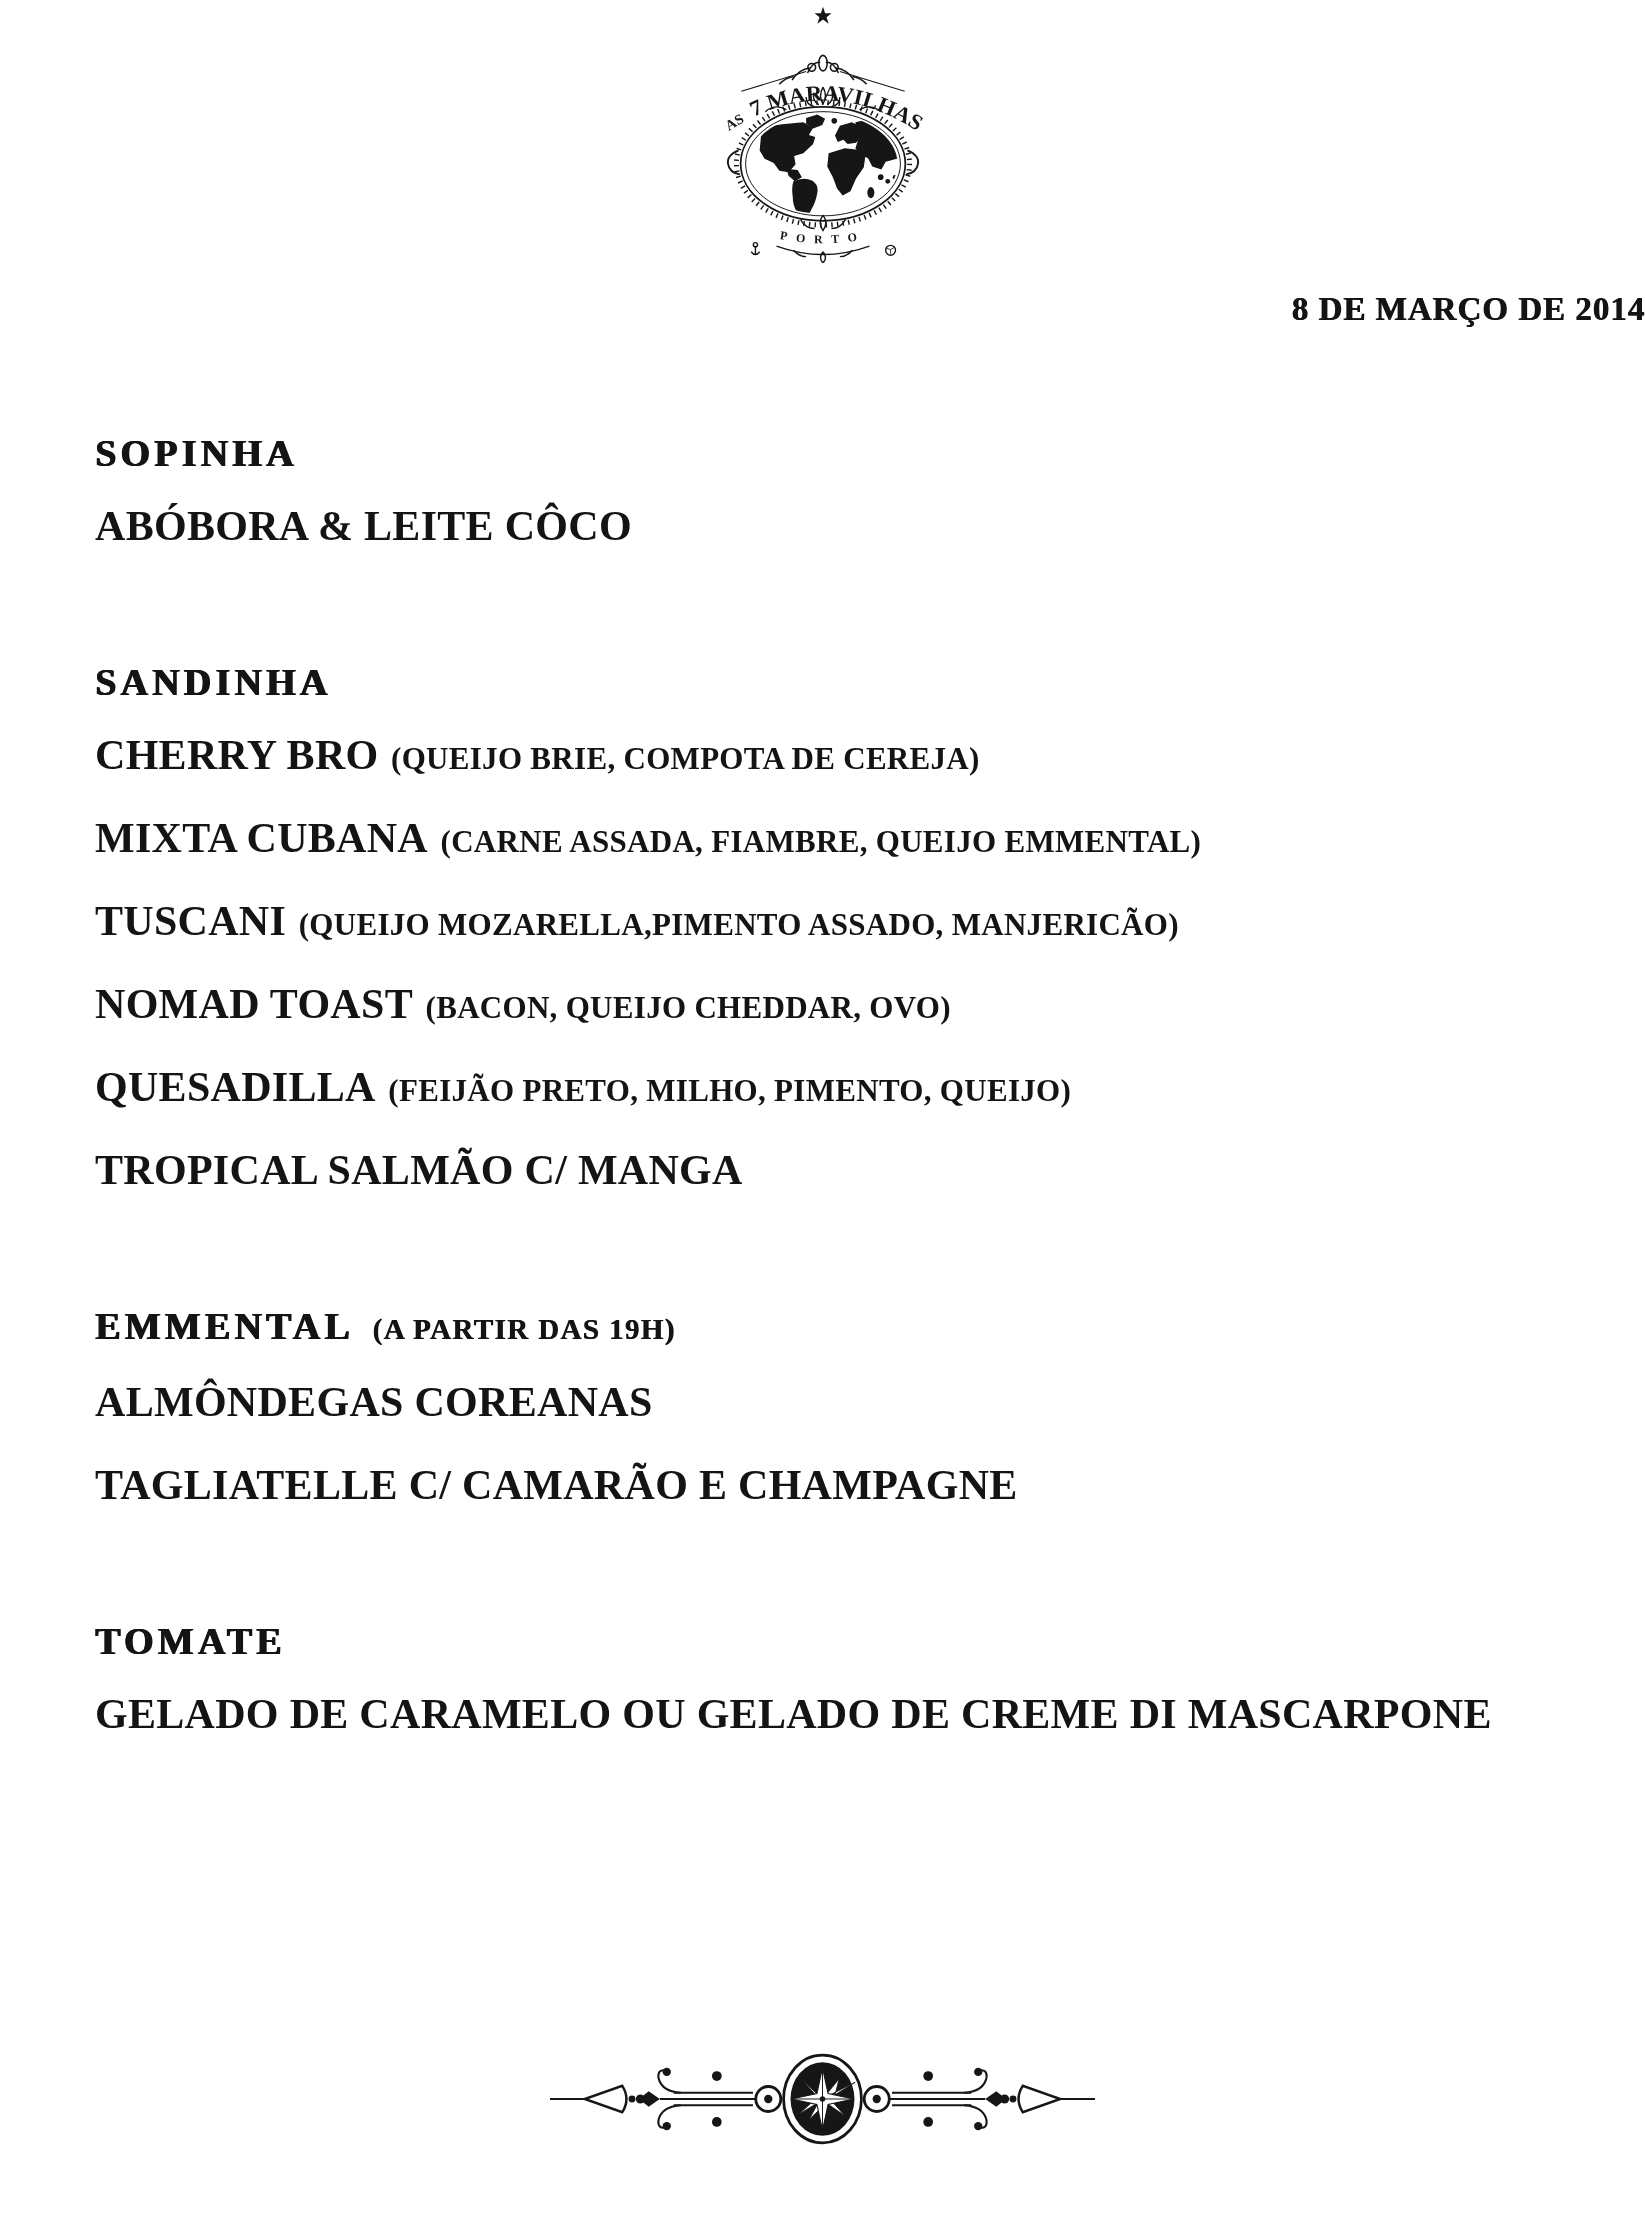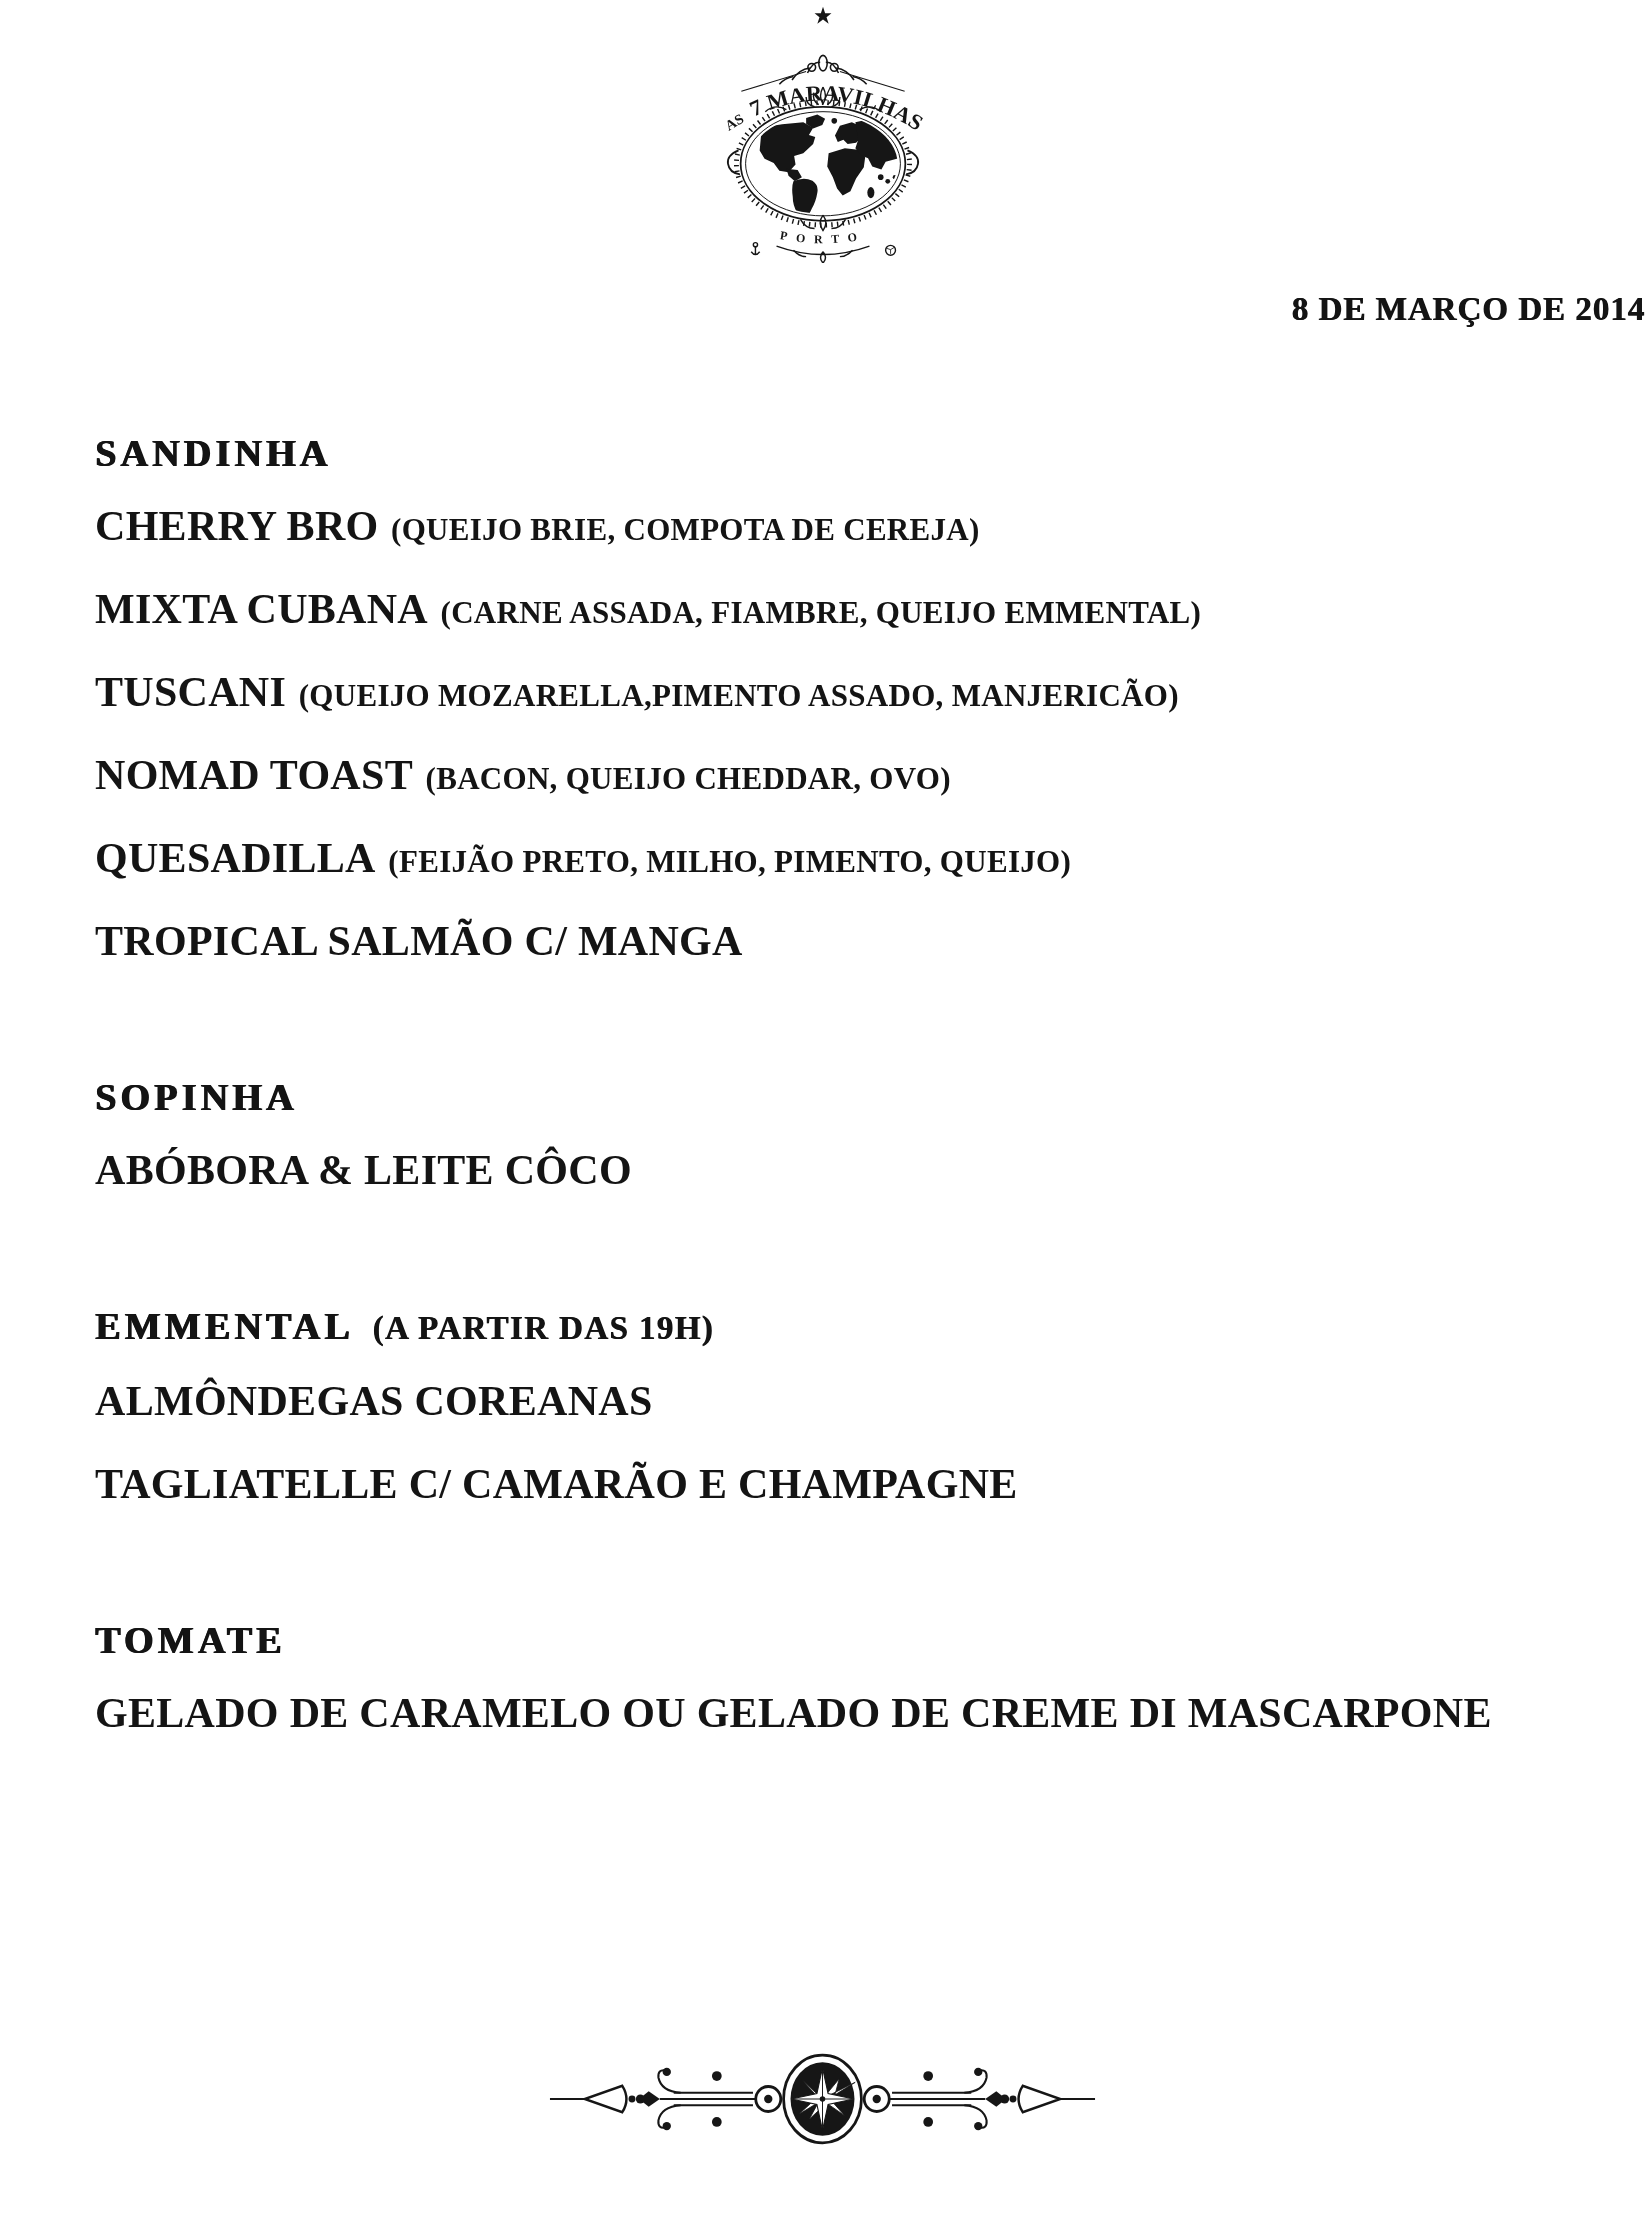--- a/index.html
+++ b/index.html
@@ -35,21 +35,21 @@
   }
   .section + .section { margin-top: 73px; }
   .line { line-height: 73px; white-space: nowrap; }
   .stitle {
     font-size: 38px;
     font-weight: bold;
     letter-spacing: 4.2px;
     text-shadow: 1px 0 0 #141414, -0.3px 0 0 #141414;
   }
   .stitle .suffix {
-    font-size: 33px;
+    font-size: 29px;
     letter-spacing: 1.4px;
     margin-left: 7px;
     text-shadow: 0.7px 0 0 #141414;
   }
   .item-name {
     font-size: 42px;
     font-weight: bold;
     letter-spacing: 0.3px;
   }
   .item-desc {
@@ -186,20 +186,29 @@
       </g>
     </svg>
   </div>
 
   <div class="date">8 DE MARÇO DE 2014</div>
 
   <div class="menu">
 
     <section class="section">
       <div class="line stitle">
+        <span>SOPINHA</span>
+      </div>
+      <div class="line">
+        <span class="item-name">ABÓBORA &amp; LEITE CÔCO</span>
+      </div>
+    </section>
+
+    <section class="section">
+      <div class="line stitle">
         <span>SANDINHA</span>
       </div>
       <div class="line">
         <span class="item-name">CHERRY BRO</span>
         <span class="item-desc">(QUEIJO BRIE, COMPOTA DE CEREJA)</span>
       </div>
       <div class="line">
         <span class="item-name">MIXTA CUBANA</span>
         <span class="item-desc">(CARNE ASSADA, FIAMBRE, QUEIJO EMMENTAL)</span>
       </div>
@@ -210,29 +219,20 @@
       <div class="line">
         <span class="item-name">NOMAD TOAST</span>
         <span class="item-desc">(BACON, QUEIJO CHEDDAR, OVO)</span>
       </div>
       <div class="line">
         <span class="item-name">QUESADILLA</span>
         <span class="item-desc">(FEIJÃO PRETO, MILHO, PIMENTO, QUEIJO)</span>
       </div>
       <div class="line">
         <span class="item-name">TROPICAL SALMÃO C/ MANGA</span>
-      </div>
-    </section>
-
-    <section class="section">
-      <div class="line stitle">
-        <span>SOPINHA</span>
-      </div>
-      <div class="line">
-        <span class="item-name">ABÓBORA &amp; LEITE CÔCO</span>
       </div>
     </section>
 
     <section class="section">
       <div class="line stitle">
         <span>EMMENTAL</span>
         <span class="suffix">(A PARTIR DAS 19H)</span>
       </div>
       <div class="line">
         <span class="item-name">ALMÔNDEGAS COREANAS</span>

